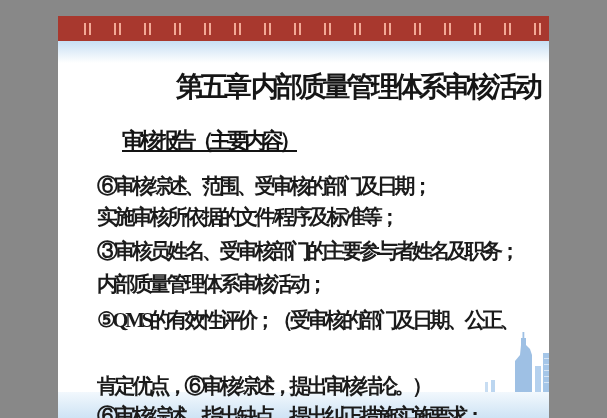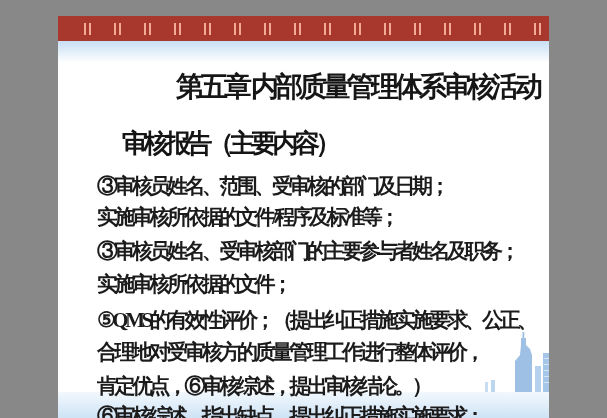--- a/index.html
+++ b/index.html
@@ -40,22 +40,22 @@
     position: absolute; left: 0; top: 376px; width: 607px; height: 42px;
     background: linear-gradient(180deg, #f2f8fd 0%, #d8e9f7 45%, #b9d7f0 100%);
   }
   .title {
     position: absolute; left: 118px; top: 52px;
     font-size: 28px; font-weight: 700; letter-spacing: -4px;
     color: #161616; white-space: nowrap;
   }
   .heading {
     position: absolute; left: 64px; top: 110px;
-    font-size: 26px; font-weight: 700; letter-spacing: -4.5px;
-    color: #141414; white-space: nowrap;
+    font-size: 22px; font-weight: 700; letter-spacing: -4.5px;
+    color: #141414; white-space: nowrap; text-decoration: underline;
   }
   .bline {
     position: absolute; left: 39px;
     font-size: 21px; font-weight: 700; letter-spacing: -3.5px;
     color: #1b1b1b; white-space: nowrap;
   }
   .bl1 { top: 156px; }
   .bl2 { top: 187px; }
   .bl3 { top: 221px; }
   .bl4 { top: 254px; }
@@ -88,26 +88,25 @@
     <div class="marks"></div>
   </div>
   <div class="corner-white"></div>
 
   <div class="bottom-band"></div>
 
   <div class="title">第五章 内部质量管理体系审核活动</div>
 
   <div class="heading">审核报告（主要内容）</div>
 
-  <div class="bline bl1">③审核员姓名、范围、受审核的部门及日期；</div>
+  <div class="bline bl1">⑥审核综述、范围、受审核的部门及日期；</div>
   <div class="bline bl3">③审核员姓名、受审核部门的主要参与者姓名及职务；</div>
   <div class="bline bl2">实施审核所依据的文件/程序及标准等；</div>
-  <div class="bline bl4">实施审核所依据的文件；</div>
-  <div class="bline bl5">⑤QMS的有效性评价；（提出纠正措施实施要求、公正、</div>
-  <div class="bline bl6">合理地对受审核方的质量管理工作进行整体评价，</div>
+  <div class="bline bl4">内部质量管理体系审核活动；</div>
+  <div class="bline bl5">⑤QMS的有效性评价；（受审核的部门及日期、公正、</div>
   <div class="bline bl7">肯定优点，⑥审核综述，提出审核结论。）</div>
   <div class="bline bl8">⑥审核综述、指出缺点、提出纠正措施实施要求；</div>
 
   <div class="item2-marker">②</div>
 
   <svg class="skyline" viewBox="0 0 182 72" xmlns="http://www.w3.org/2000/svg" preserveAspectRatio="none">
 
     <rect x="2" y="62" width="3" height="10" fill="#c8ddf2"></rect>
     <rect x="8" y="60" width="4" height="12" fill="#bcd6f0"></rect>
 

